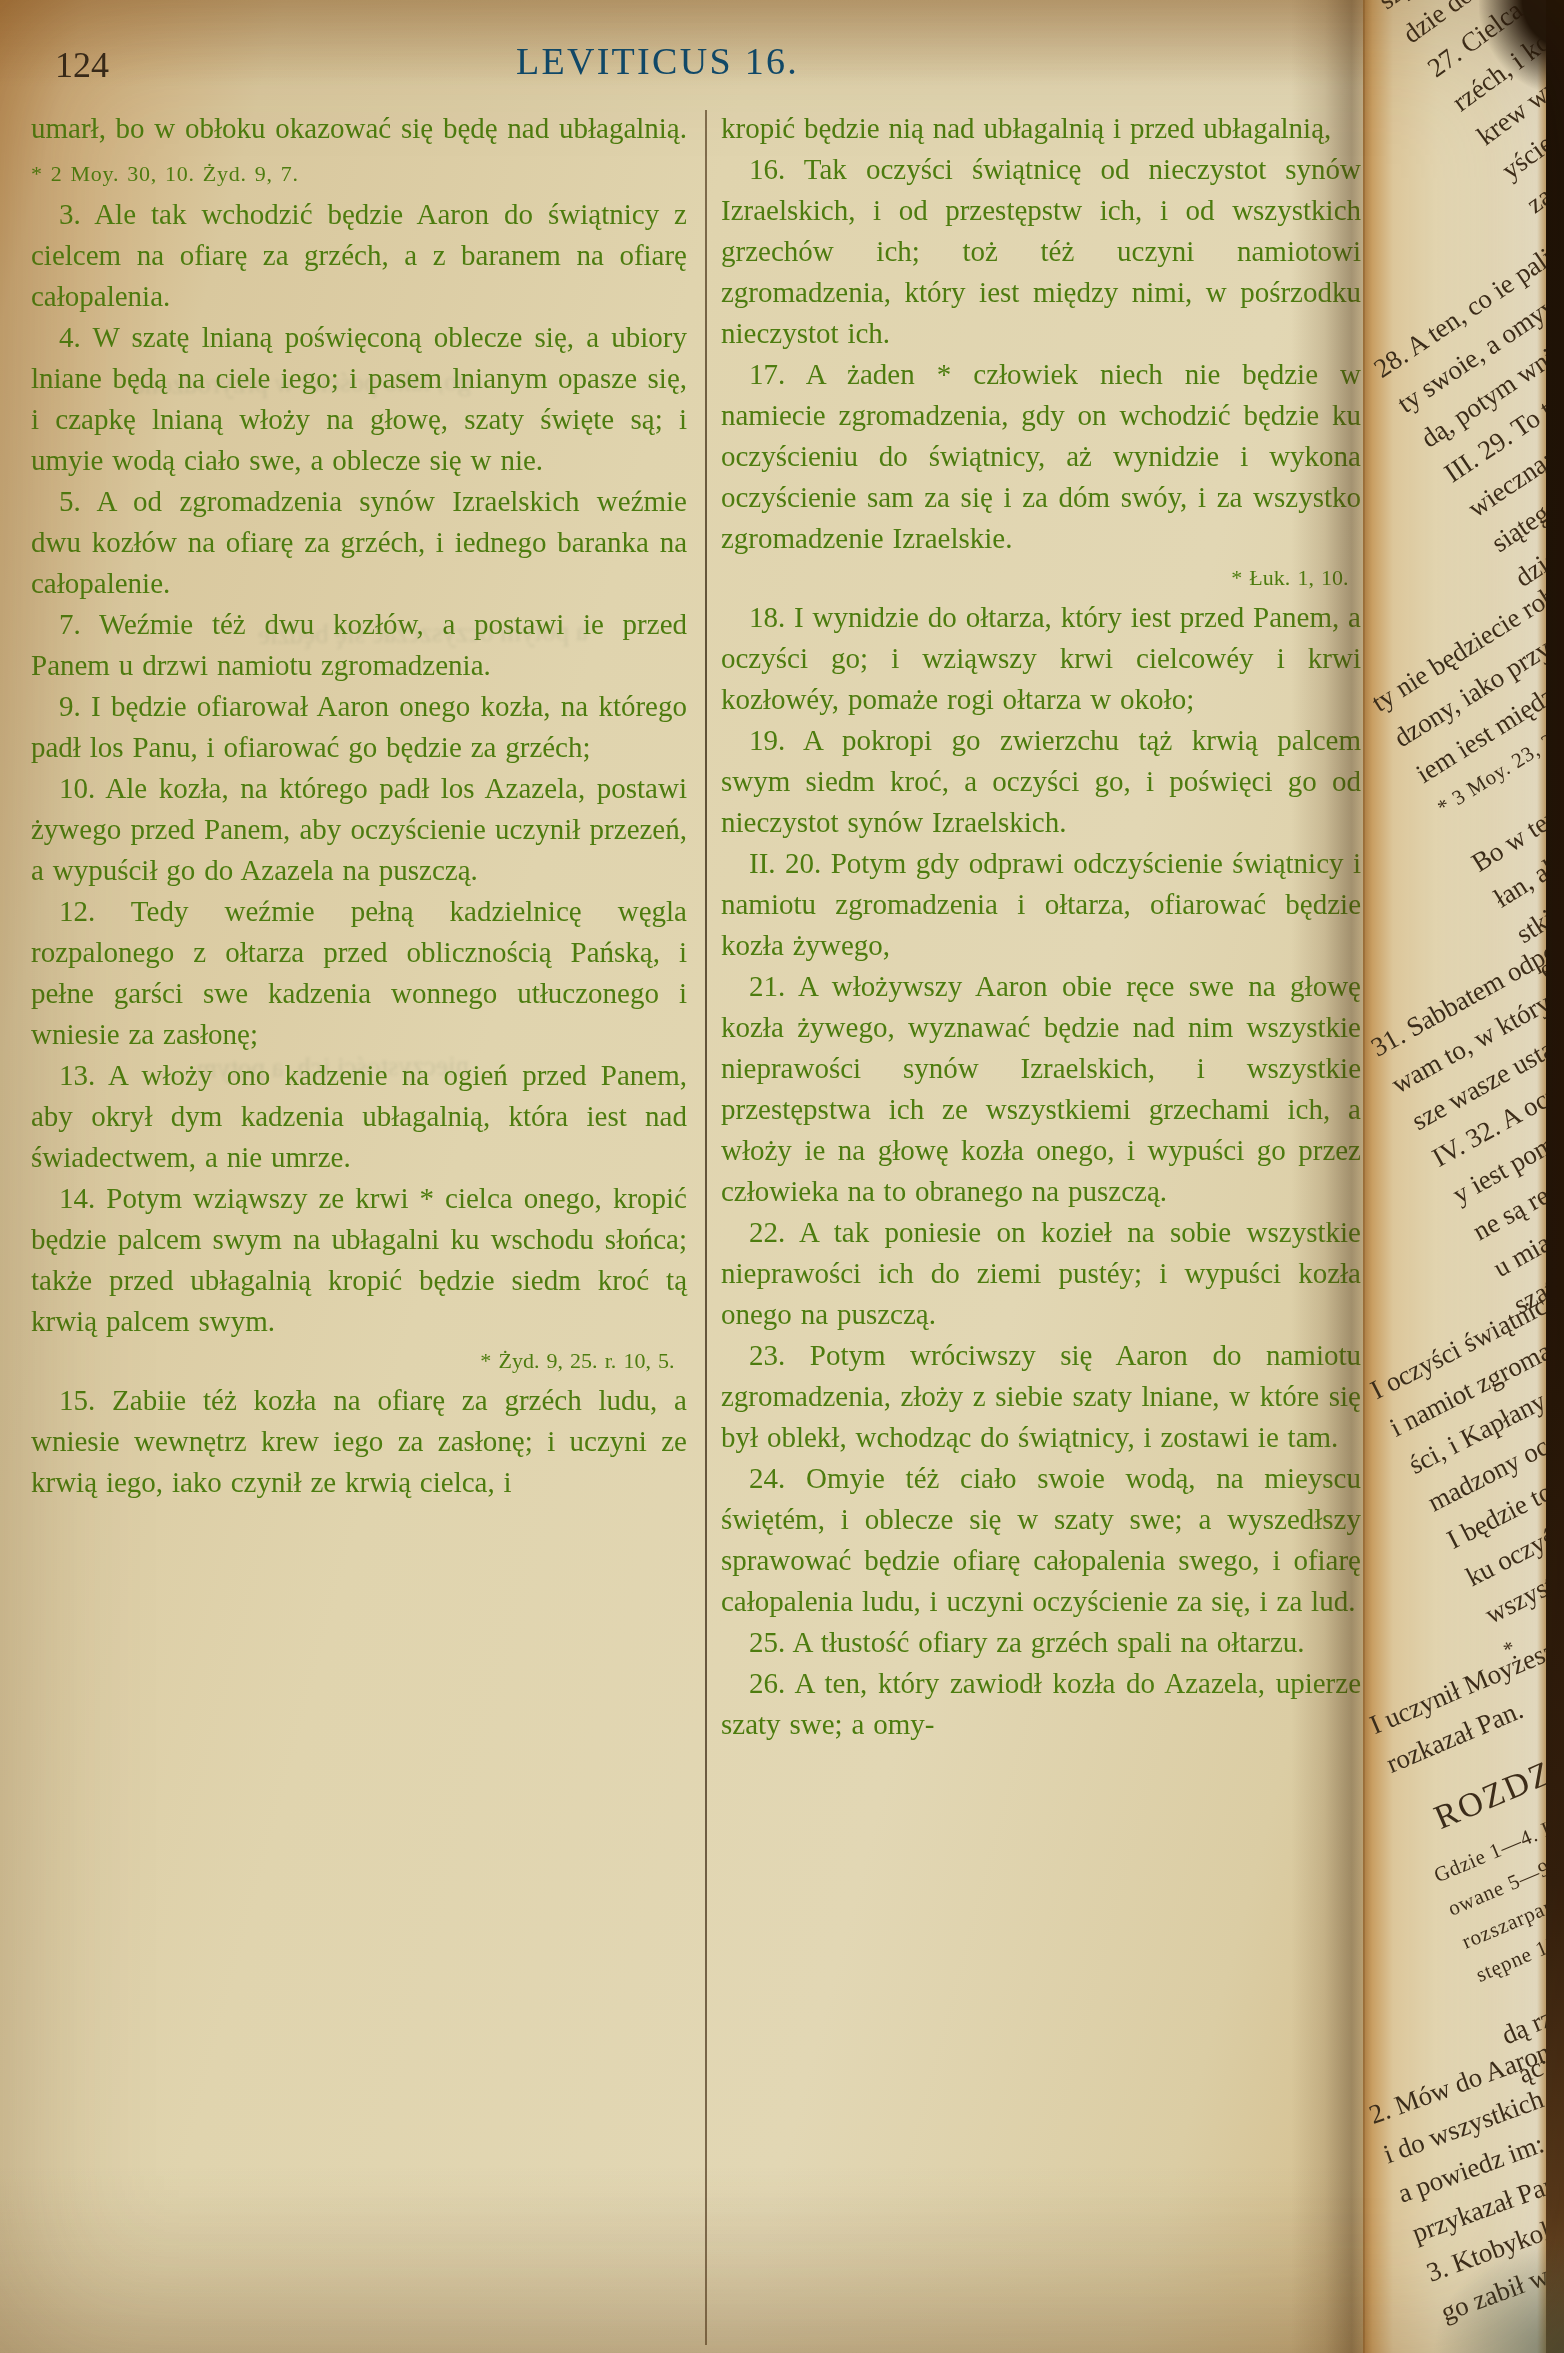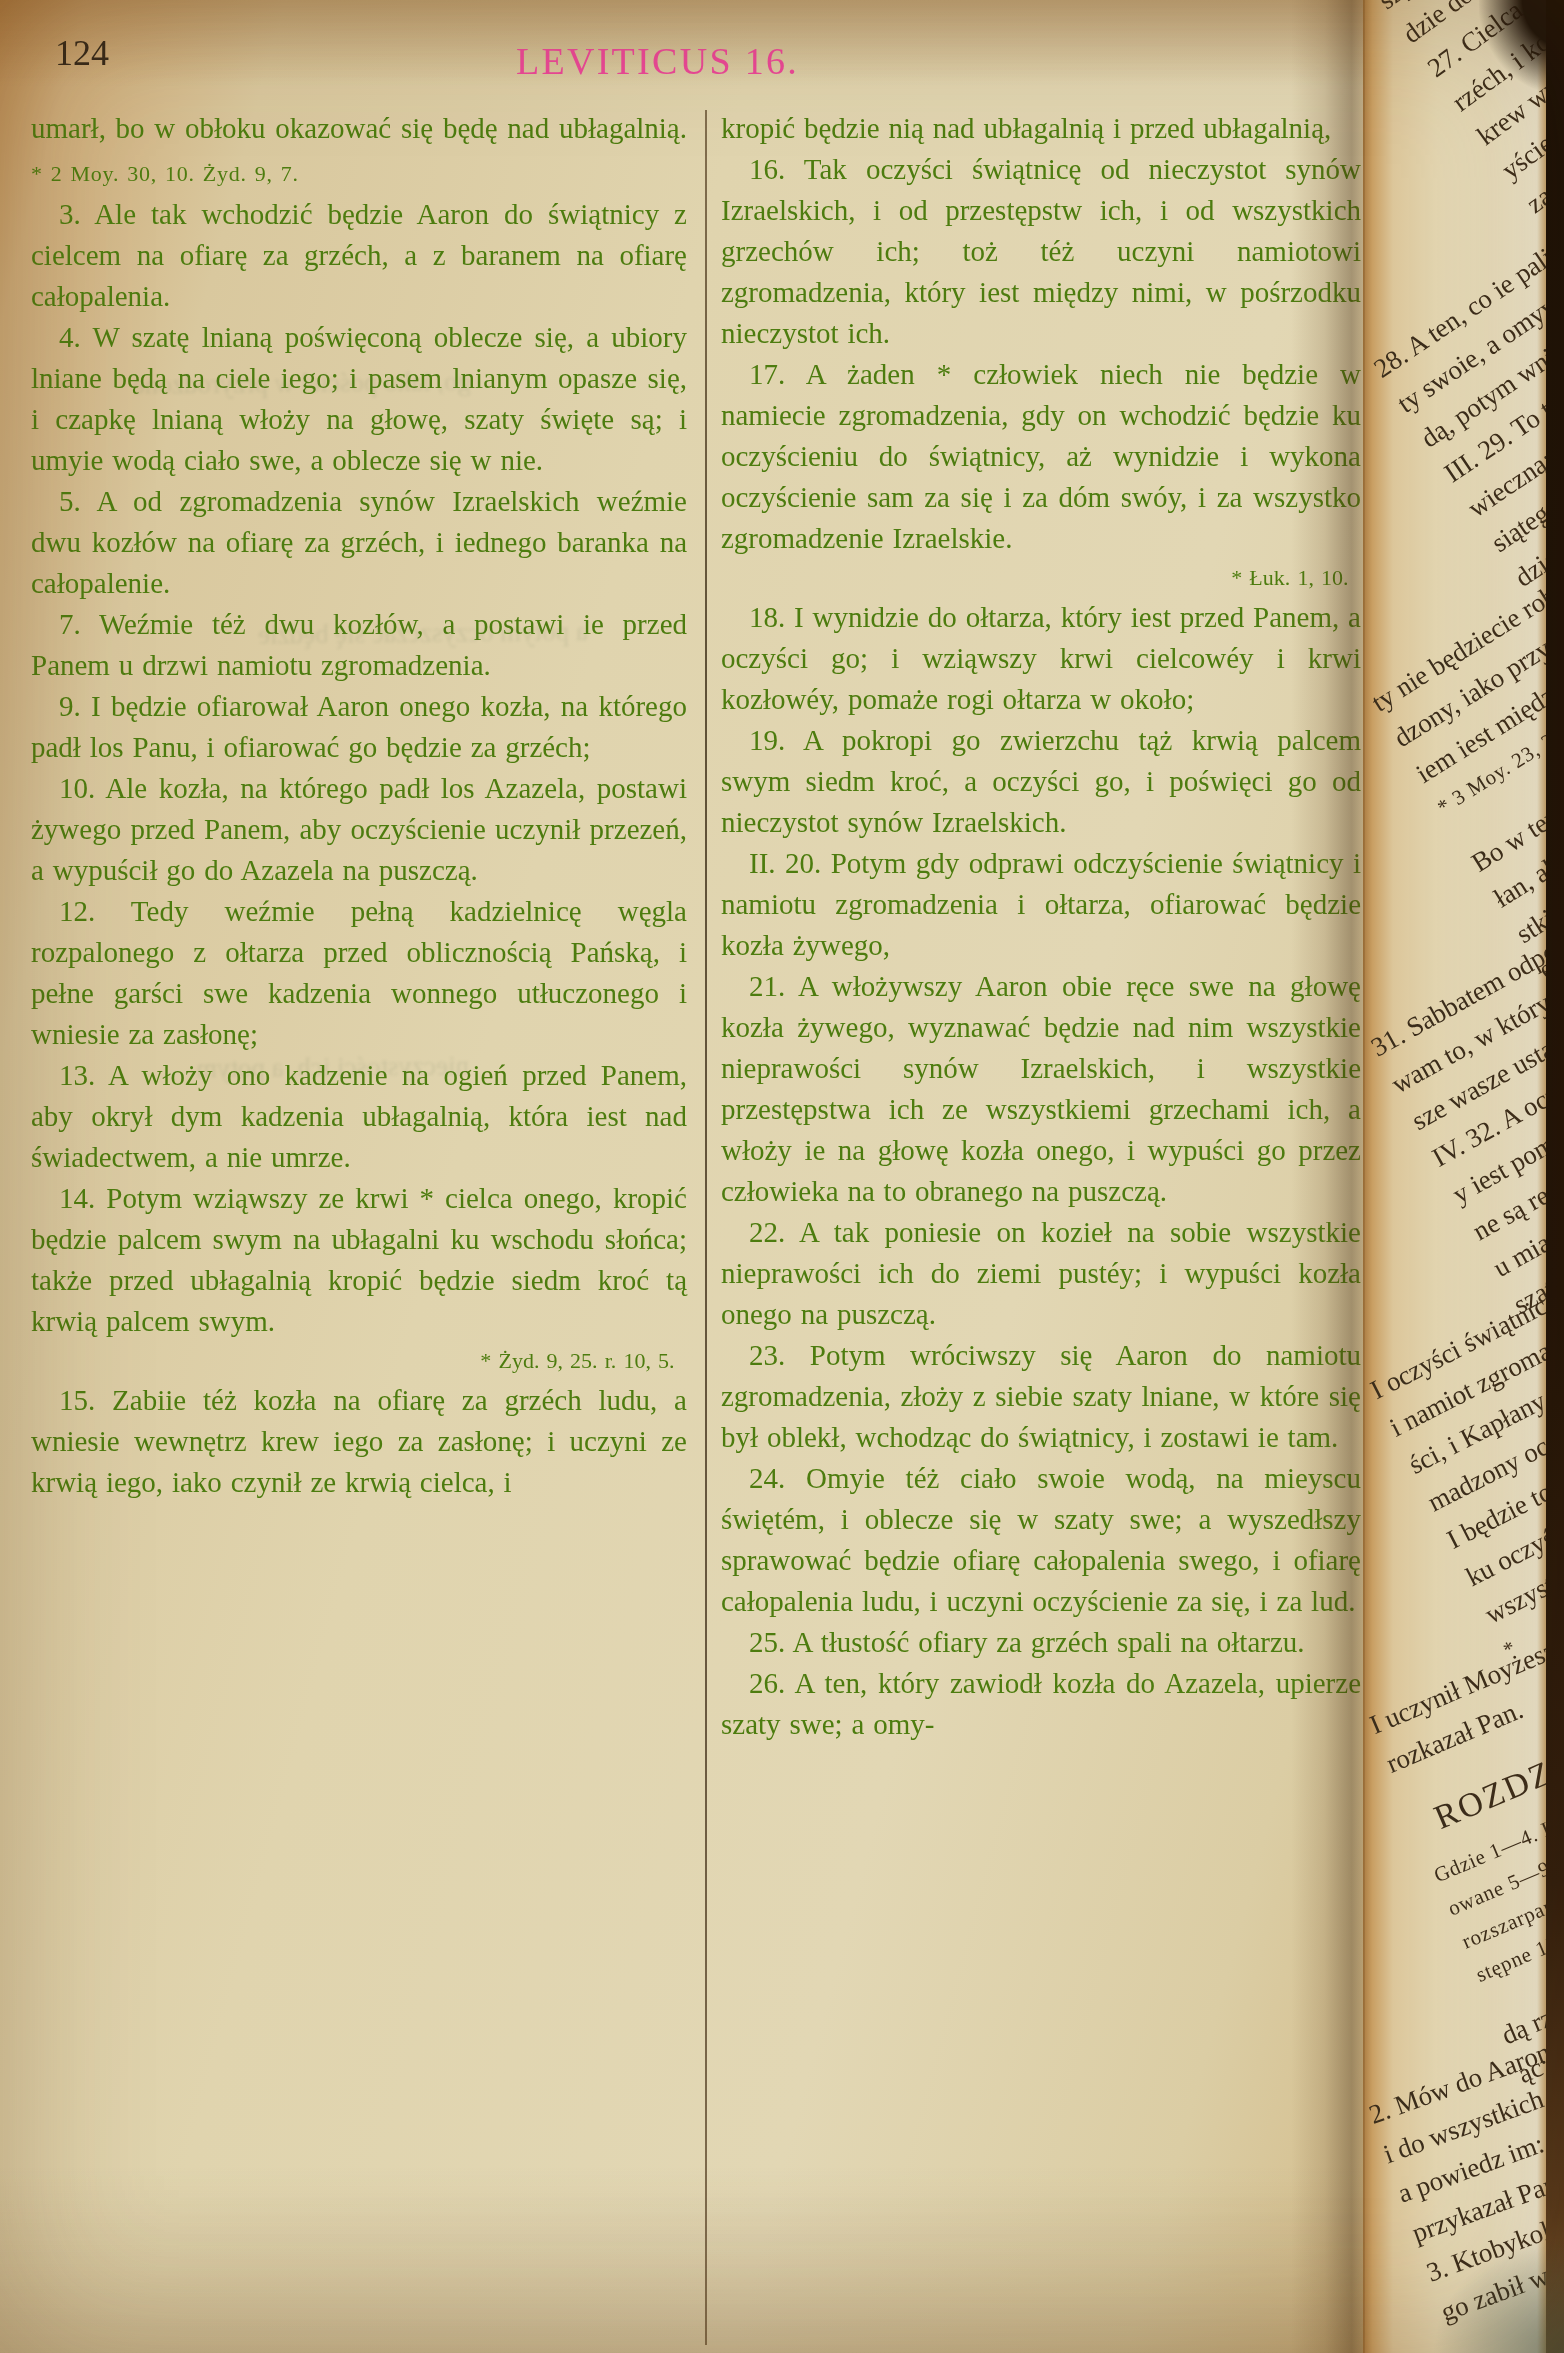--- a/index.html
+++ b/index.html
@@ -7,22 +7,22 @@
     width:1565px;height:2354px;position:relative;overflow:hidden;
     font-family:"Liberation Serif","DejaVu Serif",serif;
     background:
       linear-gradient(180deg, rgba(145,92,36,.38) 0, rgba(145,92,36,0) 86px),
       linear-gradient(180deg, rgba(0,0,0,0) 92%, rgba(120,85,40,.20) 100%),
       linear-gradient(105deg,#bf8f55 0,#cfae7c 4%,#d9c89e 13%,#e0d4ae 35%,#e2d7b4 62%,#dbcda4 80%,#d2ba88 92%,#c49e63 100%);
   }
   .vignette{position:absolute;inset:0;pointer-events:none;box-shadow:inset 0 0 149px rgba(92,54,12,.32);z-index:6;}
 
   
-  .page-num{position:absolute;left:55px;top:32px;font-size:36px;color:#35291a;}
-  .page-title{position:absolute;left:0;top:39px;width:1315px;text-align:center;font-size:38px;letter-spacing:2.3px;color:#ec4899;}
+  .page-num{position:absolute;left:55px;top:44px;font-size:36px;color:#35291a;}
+  .page-title{position:absolute;left:0;top:39px;width:1315px;text-align:center;font-size:38px;letter-spacing:2.3px;color:#0c4a6e;}
 
   
   .col{position:absolute;top:108px;color:#4d7c0f;font-size:29px;line-height:41px;word-spacing:1.6px;}
   .col-left{left:31px;width:656px;}
   .col-right{left:721px;width:640px;}
   .para{margin:0;text-indent:28px;text-align:justify;}
   .para.noindent{text-indent:0;}
   .ref-inline{font-size:22px;letter-spacing:0.8px;}
   .ref-line{text-align:right;font-size:22px;padding-right:12.5px;line-height:38px;}
 

